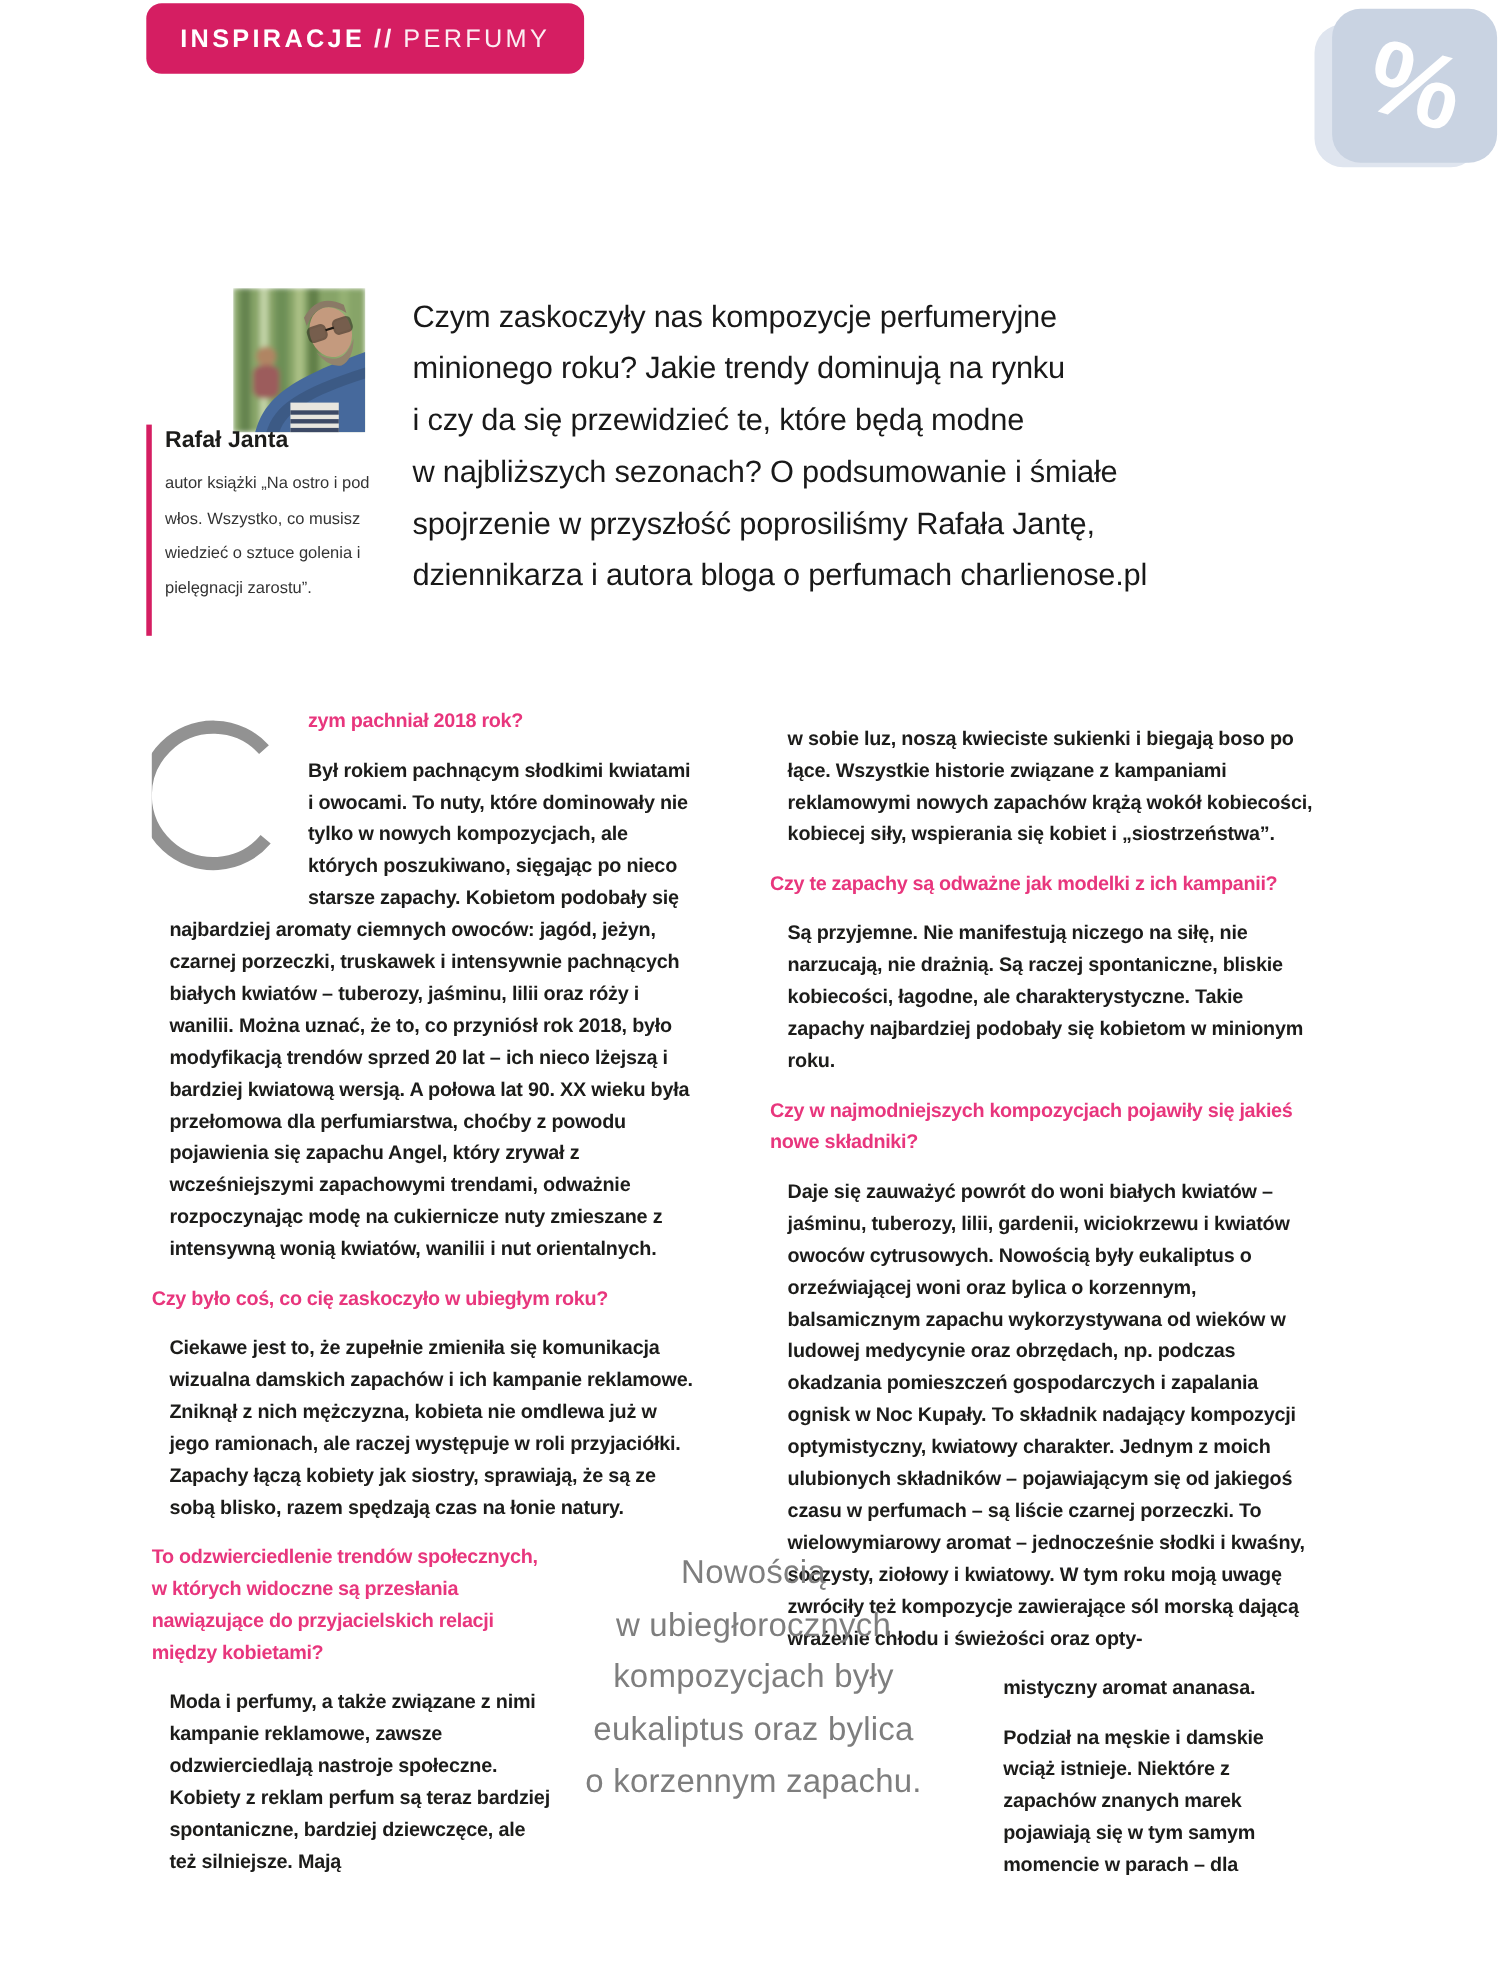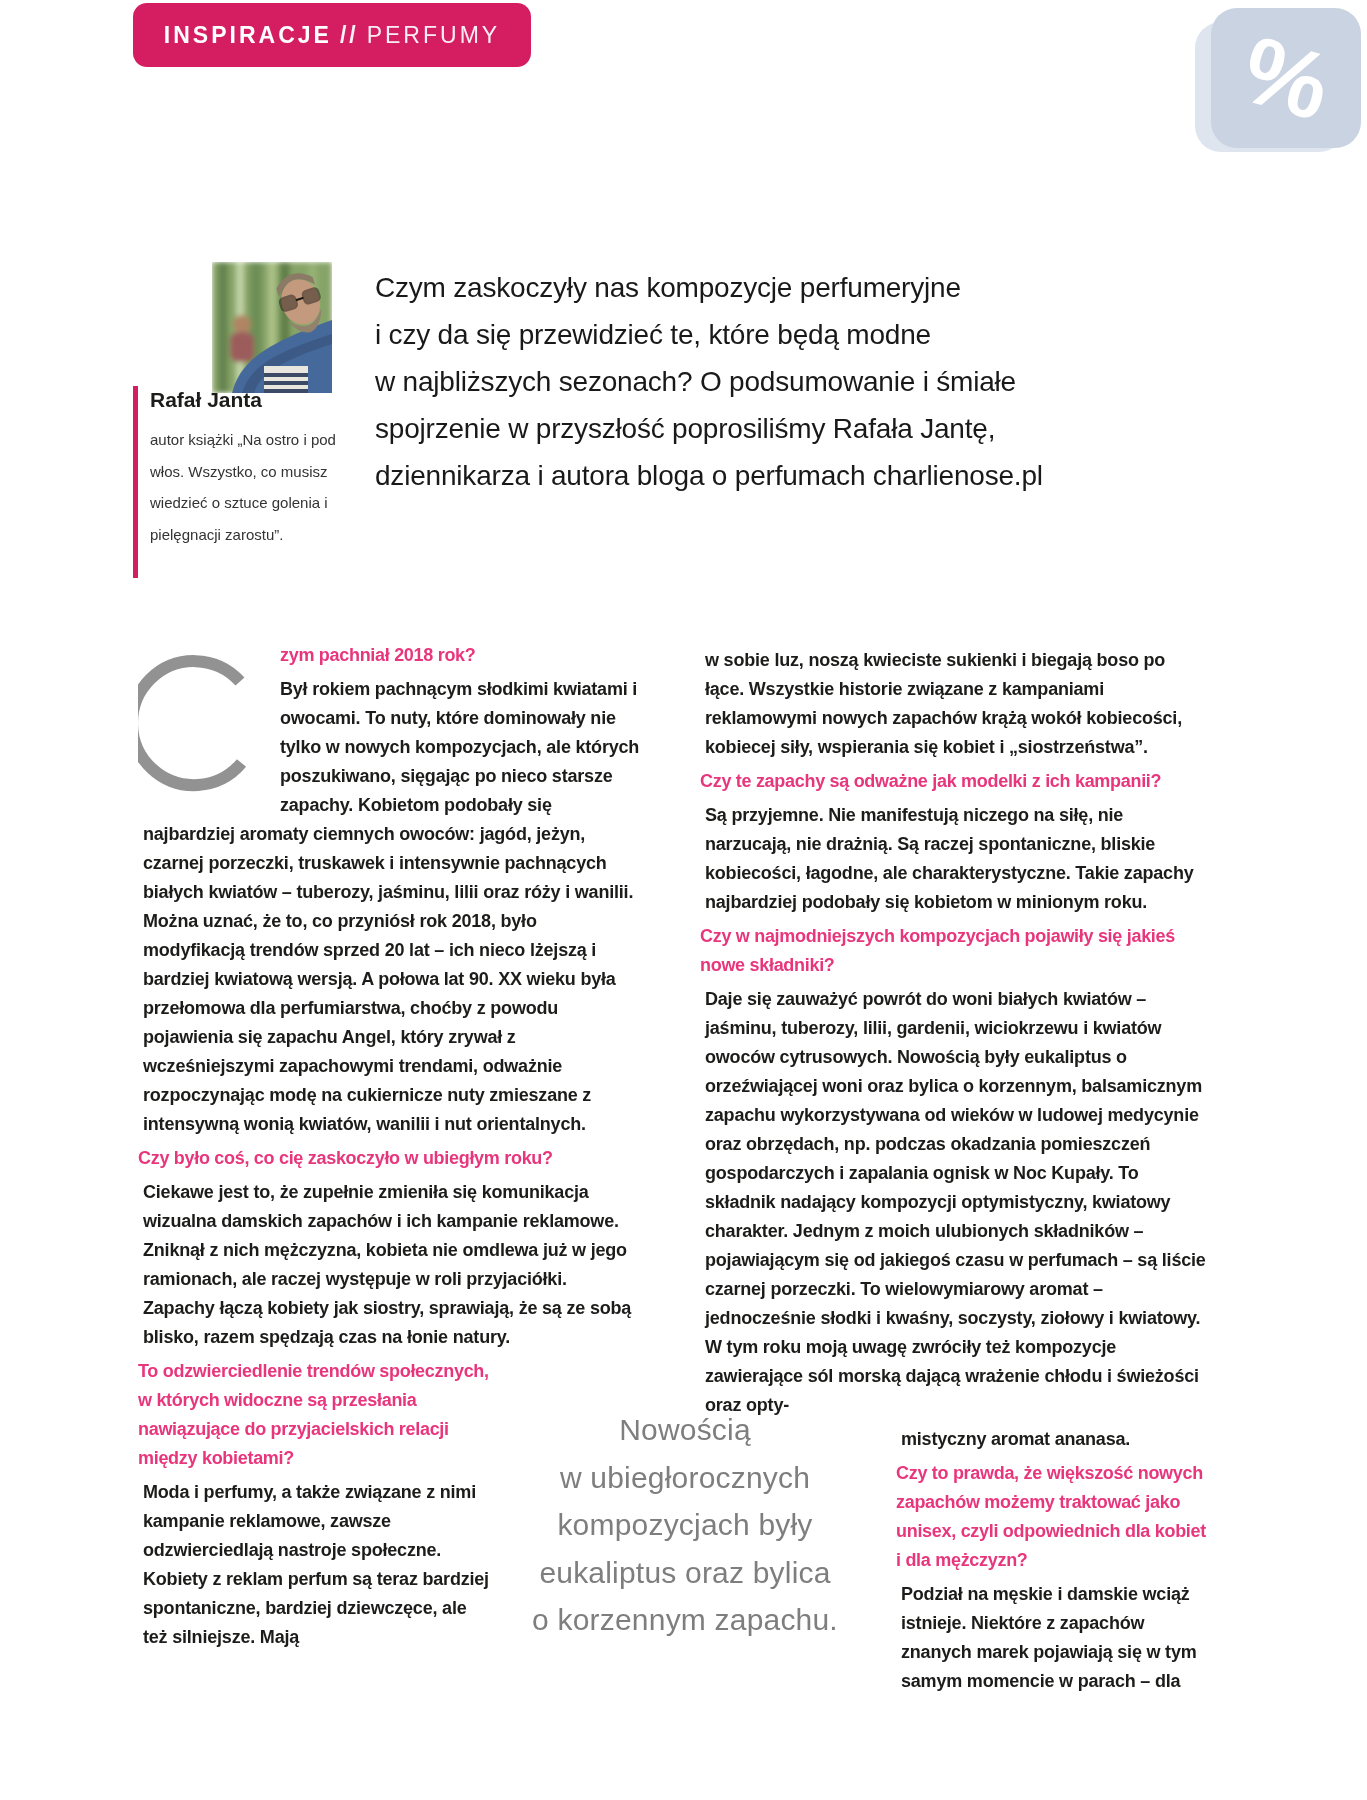--- a/index.html
+++ b/index.html
@@ -31,21 +31,21 @@
   .author-name{position:absolute;left:150px;top:388px;font-size:21px;font-weight:700;color:#1c1c1a;}
   .author-bio{position:absolute;left:150px;top:424px;width:192px;font-size:15px;line-height:31.5px;color:#333333;}
   
   .intro{position:absolute;left:375px;top:264px;color:#191919;font-size:28px;line-height:47px;letter-spacing:-.2px;}
   .intro div{white-space:nowrap;}
   
   .col{position:absolute;top:641px;font-size:18px;line-height:29px;}
   .col-left{left:138px;width:509px;}
   .col-right{left:700px;width:512px;}
   .q{color:#e8367d;font-weight:700;letter-spacing:-.3px;margin:0;}
-  .a{color:#1c1c1a;font-weight:700;letter-spacing:-.2px;margin:5px;}
+  .a{color:#1c1c1a;font-weight:700;letter-spacing:-.2px;margin:16px;}
   .q-narrow{max-width:368px;}
   .a-narrow{max-width:350px;}
   .right-narrow{margin-left:196px;width:316px;}
   .dropcap-float{float:left;width:142px;height:176px;}
   .dropcap-float svg{display:block;margin-top:4px;}
   
   .pull-quote{
     position:absolute;left:465px;top:1406px;width:440px;text-align:center;
     color:#7e7e7e;font-size:30px;line-height:47.5px;font-weight:400;letter-spacing:.2px;
   }
@@ -107,20 +107,21 @@
       </g>
     </g>
   </svg>
 
   <div class="author-rule"></div>
   <div class="author-name">Rafał Janta</div>
   <div class="author-bio">autor książki „Na ostro i pod włos. Wszystko, co musisz wiedzieć o sztuce golenia i pielęgnacji zarostu”.</div>
 
   <div class="intro">
     <div>Czym zaskoczyły nas kompozycje perfumeryjne</div>
+    <div>minionego roku? Jakie trendy dominują na rynku</div>
     <div>i czy da się przewidzieć te, które będą modne</div>
     <div>w najbliższych sezonach? O podsumowanie i śmiałe</div>
     <div>spojrzenie w przyszłość poprosiliśmy Rafała Jantę,</div>
     <div>dziennikarza i autora bloga o perfumach charlienose.pl</div>
   </div>
 
   <div class="col col-left">
     <div class="dropcap-float">
       <svg width="118" height="156" viewBox="0 0 118 156" aria-hidden="true">
         <path d="M102 36.5 A62 62 0 1 0 103.5 118" fill="none" stroke="#929292" stroke-width="12"></path>
@@ -135,21 +136,20 @@
   </div>
 
   <div class="col col-right">
     <p class="a">w sobie luz, noszą kwieciste sukienki i biegają boso po łące. Wszystkie historie związane z kampaniami reklamowymi nowych zapachów krążą wokół kobiecości, kobiecej siły, wspierania się kobiet i „siostrzeństwa”.</p>
     <div class="q">Czy te zapachy są odważne jak modelki z ich kampanii?</div>
     <p class="a">Są przyjemne. Nie manifestują niczego na siłę, nie narzucają, nie drażnią. Są raczej spontaniczne, bliskie kobiecości, łagodne, ale charakterystyczne. Takie zapachy najbardziej podobały się kobietom w minionym roku.</p>
     <div class="q">Czy w najmodniejszych kompozycjach pojawiły się jakieś nowe składniki?</div>
     <p class="a">Daje się zauważyć powrót do woni białych kwiatów – jaśminu, tuberozy, lilii, gardenii, wiciokrzewu i kwiatów owoców cytrusowych. Nowością były eukaliptus o orzeźwiającej woni oraz bylica o korzennym, balsamicznym zapachu wykorzystywana od wieków w ludowej medycynie oraz obrzędach, np. podczas okadzania pomieszczeń gospodarczych i zapalania ognisk w Noc Kupały. To składnik nadający kompozycji optymistyczny, kwiatowy charakter. Jednym z moich ulubionych składników – pojawiającym się od jakiegoś czasu w perfumach – są liście czarnej porzeczki. To wielowymiarowy aromat – jednocześnie słodki i kwaśny, soczysty, ziołowy i kwiatowy. W tym roku moją uwagę zwróciły też kompozycje zawierające sól morską dającą wrażenie chłodu i świeżości oraz opty-</p>
     <div class="right-narrow">
       <p class="a">mistyczny aromat ananasa.</p>
-      <div class="q">Czy to prawda, że większość nowych zapachów możemy traktować jako unisex, czyli odpowiednich dla kobiet i dla mężczyzn?</div>
       <p class="a">Podział na męskie i damskie wciąż istnieje. Niektóre z zapachów znanych marek pojawiają się w tym samym momencie w parach – dla</p>
     </div>
   </div>
 
   <div class="pull-quote">
     <div>Nowością</div>
     <div>w ubiegłorocznych</div>
     <div>kompozycjach były</div>
     <div>eukaliptus oraz bylica</div>
     <div>o korzennym zapachu.</div>

